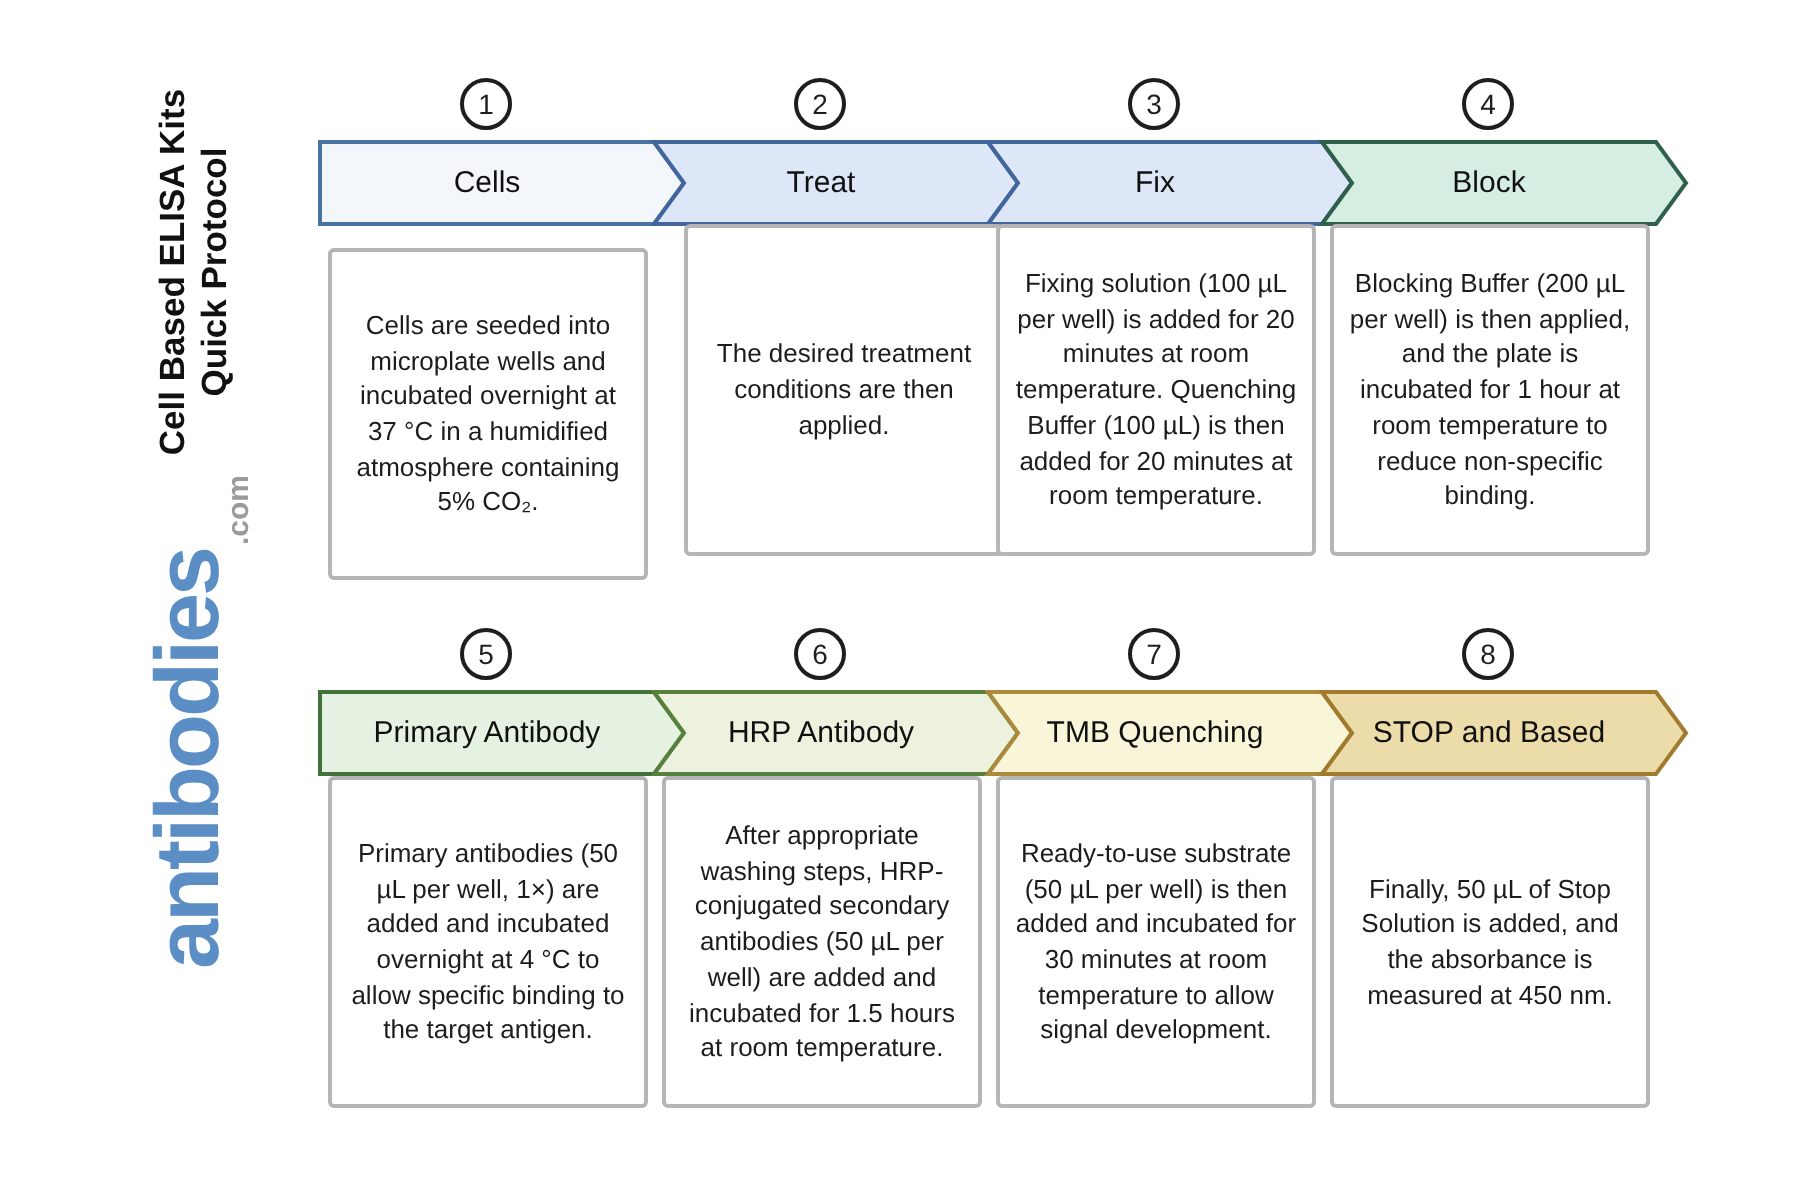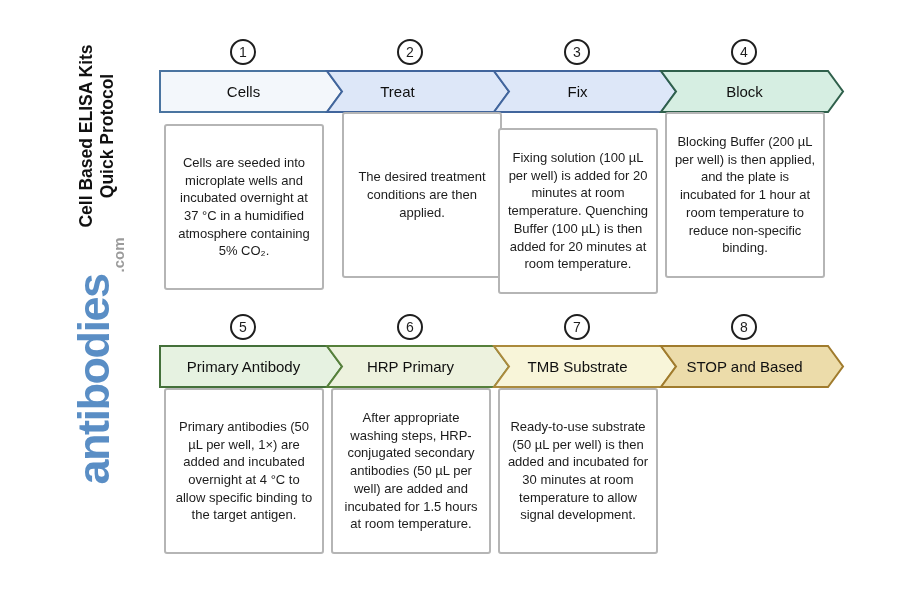--- a/index.html
+++ b/index.html
@@ -74,58 +74,61 @@
       <span>2</span>
     </div>
   <div class="num-circle" style="left:564px;top:39px;">
       <span>3</span>
     </div>
   <div class="num-circle" style="left:731px;top:39px;">
       <span>4</span>
     </div>
 
   <div class="arrow-label" style="left:160px;top:71px;">Cells</div>
-  <div class="arrow-label" style="left:314px;top:71px;">Treat</div>
+  <div class="arrow-label" style="left:327px;top:71px;">Treat</div>
   <div class="arrow-label" style="left:661px;top:71px;">Block</div>
   <div class="arrow-label" style="left:494px;top:71px;">Fix</div>
 
   <div class="desc-box" style="left:164px;top:112px;margin-top:12px;">
       <p>Cells are seeded into microplate wells and incubated overnight at 37 °C in a humidified atmosphere containing 5% CO₂.</p>
     </div>
   <div class="desc-box" style="left:342px;top:112px;">
       <p>The desired treatment conditions are then applied.</p>
     </div>
-  <div class="desc-box" style="left:498px;top:128px;justify-content:flex-end;">
+  <div class="desc-box" style="left:498px;top:112px;justify-content:flex-end;">
       <p>Fixing solution (100 µL per well) is added for 20 minutes at room temperature. Quenching Buffer (100 µL) is then added for 20 minutes at room temperature.</p>
     </div>
   <div class="desc-box" style="left:665px;top:112px;">
       <p>Blocking Buffer (200 µL per well) is then applied, and the plate is incubated for 1 hour at room temperature to reduce non-specific binding.</p>
     </div>
 
   <div class="num-circle" style="left:230px;top:314px;">
       <span>5</span>
     </div>
   <div class="num-circle" style="left:397px;top:314px;">
       <span>6</span>
     </div>
   <div class="num-circle" style="left:564px;top:314px;">
       <span>7</span>
     </div>
   <div class="num-circle" style="left:731px;top:314px;">
       <span>8</span>
     </div>
 
   <div class="arrow-label" style="left:160px;top:346px;">Primary Antibody</div>
-  <div class="arrow-label" style="left:327px;top:346px;">HRP Primary</div>
-  <div class="arrow-label" style="left:494px;top:346px;">TMB Substrate</div>
+  <div class="arrow-label" style="left:327px;top:346px;">HRP Antibody</div>
+  <div class="arrow-label" style="left:494px;top:346px;">TMB Quenching</div>
   <div class="arrow-label" style="left:661px;top:346px;">STOP and Based</div>
 
   <div class="desc-box" style="left:164px;top:388px;align-items:center;">
       <p>Primary antibodies (50 µL per well, 1×) are added and incubated overnight at 4 °C to allow specific binding to the target antigen.</p>
     </div>
   <div class="desc-box" style="left:331px;top:388px;">
       <p>After appropriate washing steps, HRP-conjugated secondary antibodies (50 µL per well) are added and incubated for 1.5 hours at room temperature.</p>
     </div>
   <div class="desc-box" style="left:498px;top:388px;">
       <p>Ready-to-use substrate (50 µL per well) is then added and incubated for 30 minutes at room temperature to allow signal development.</p>
     </div>
+  <div class="desc-box" style="left:665px;top:388px;">
+      <p>Finally, 50 µL of Stop Solution is added, and the absorbance is measured at 450 nm.</p>
+    </div>
 
 </div>
 
 </body></html>

